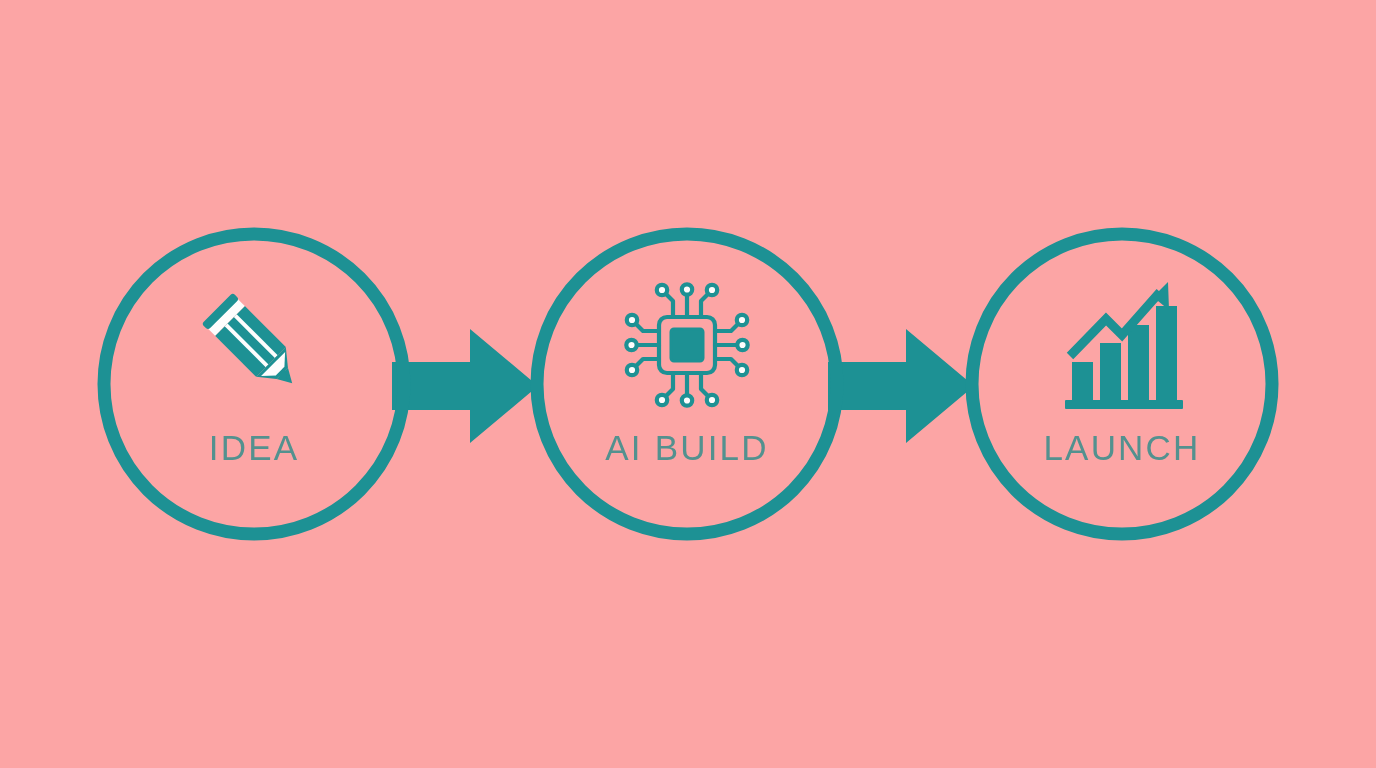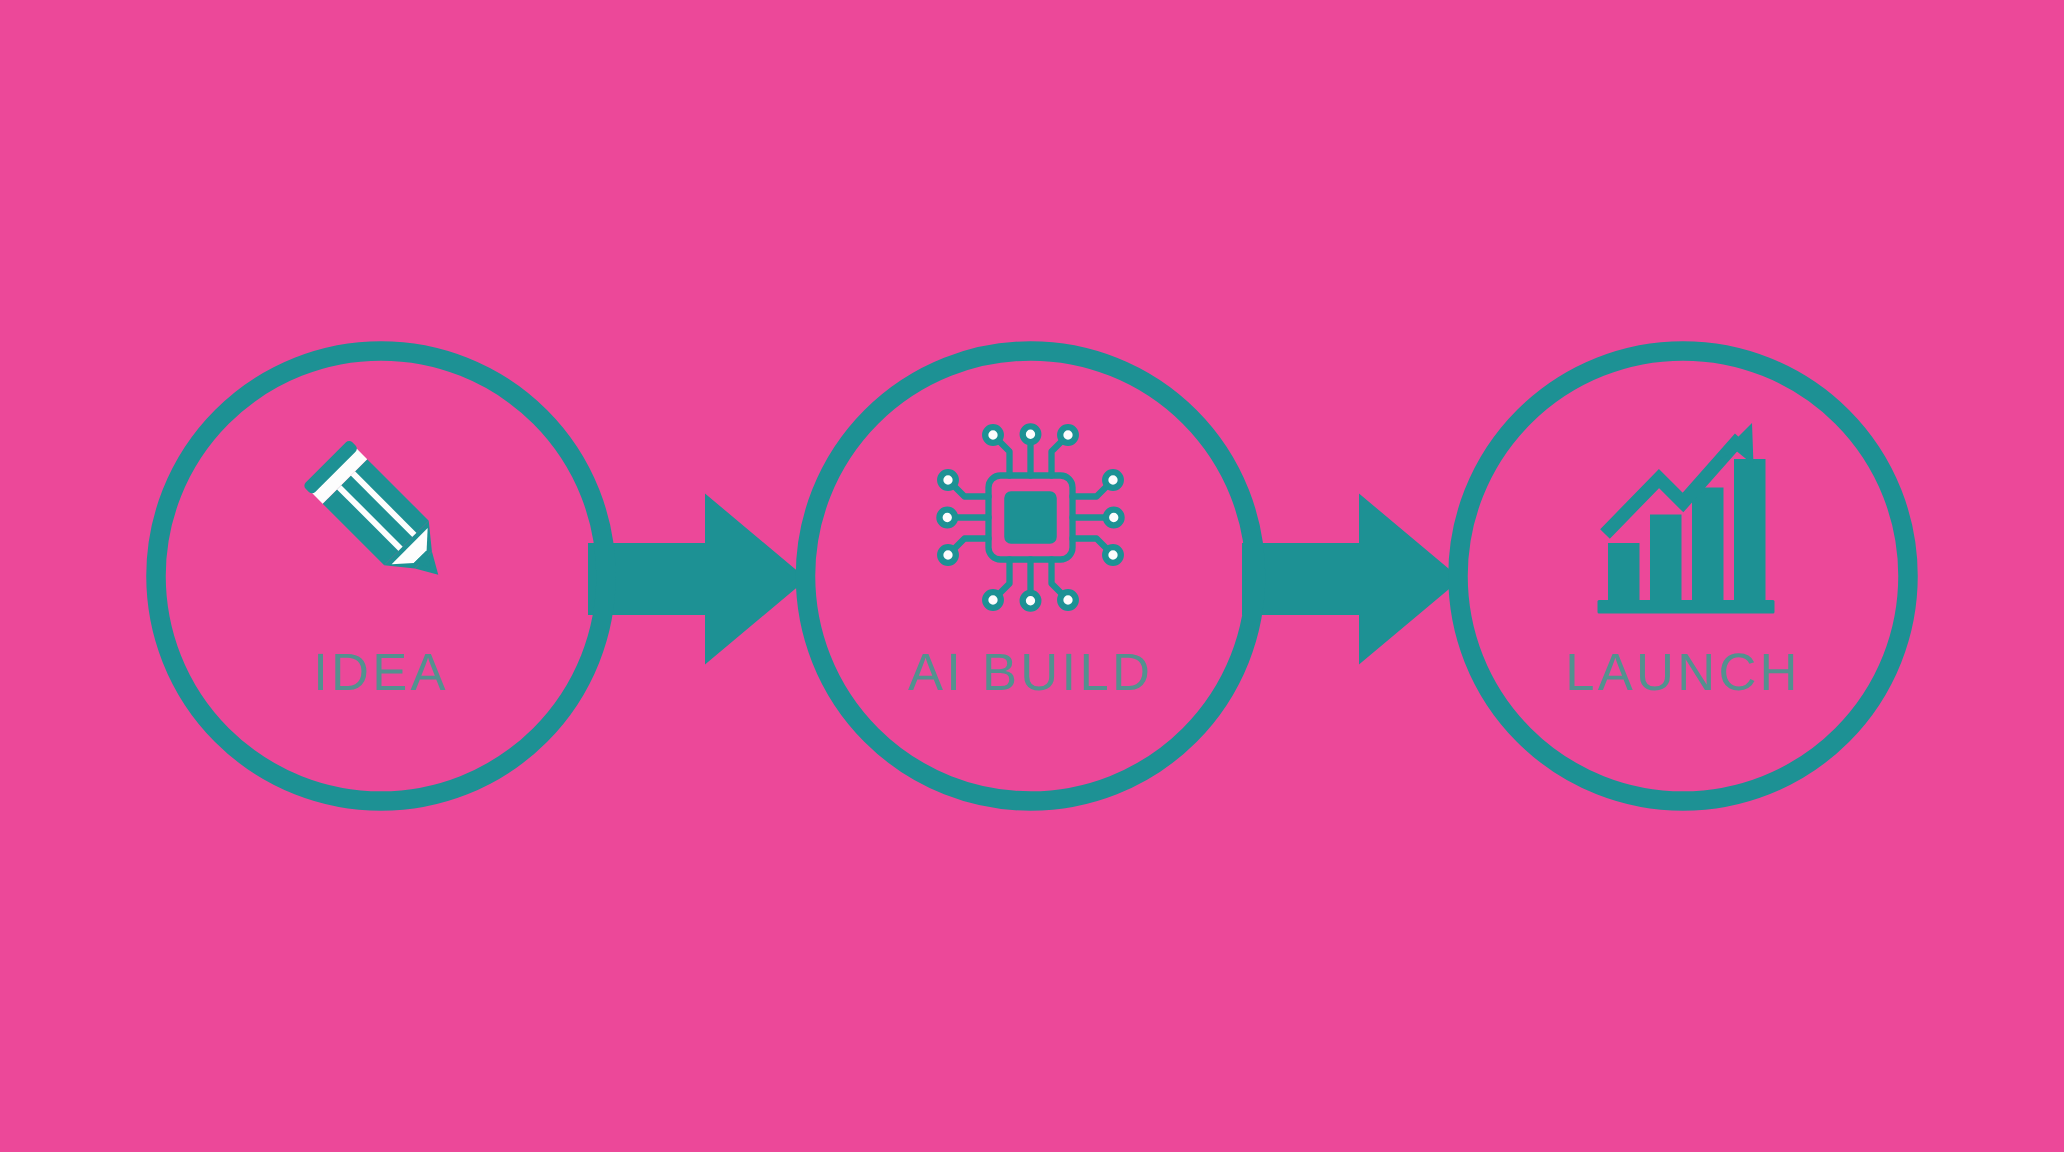--- a/index.html
+++ b/index.html
@@ -10,21 +10,21 @@
   body {
     width: 1376px;
     height: 768px;
     overflow: hidden;
     font-family: "Liberation Sans", sans-serif;
   }
   #canvas {
     position: relative;
     width: 1376px;
     height: 768px;
-    background: #ec4899;
+    background: #fca5a5;
   }
   #flow-svg {
     position: absolute;
     left: 0;
     top: 0;
     width: 1376px;
     height: 768px;
     display: block;
   }
   .step-label {

